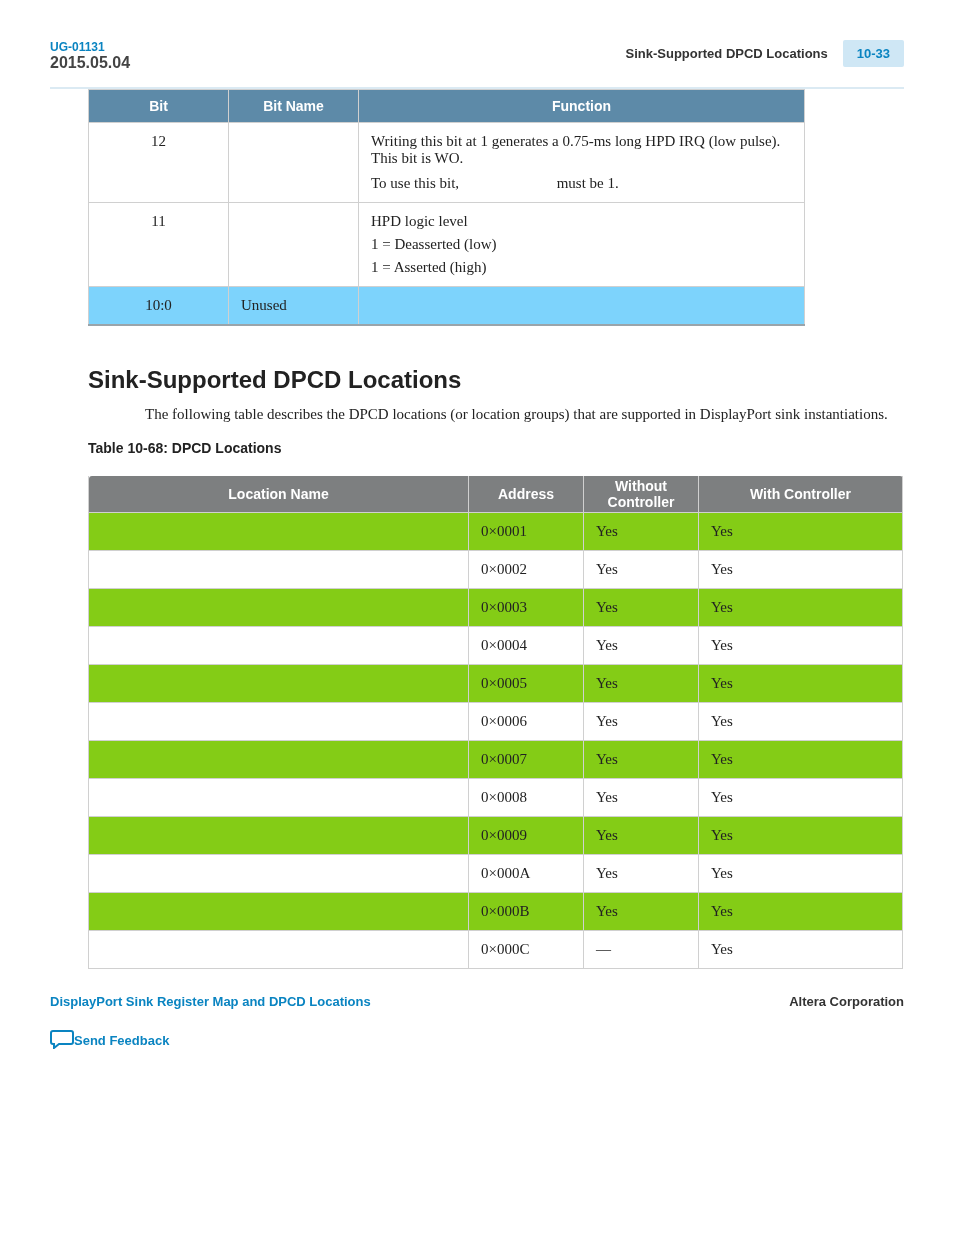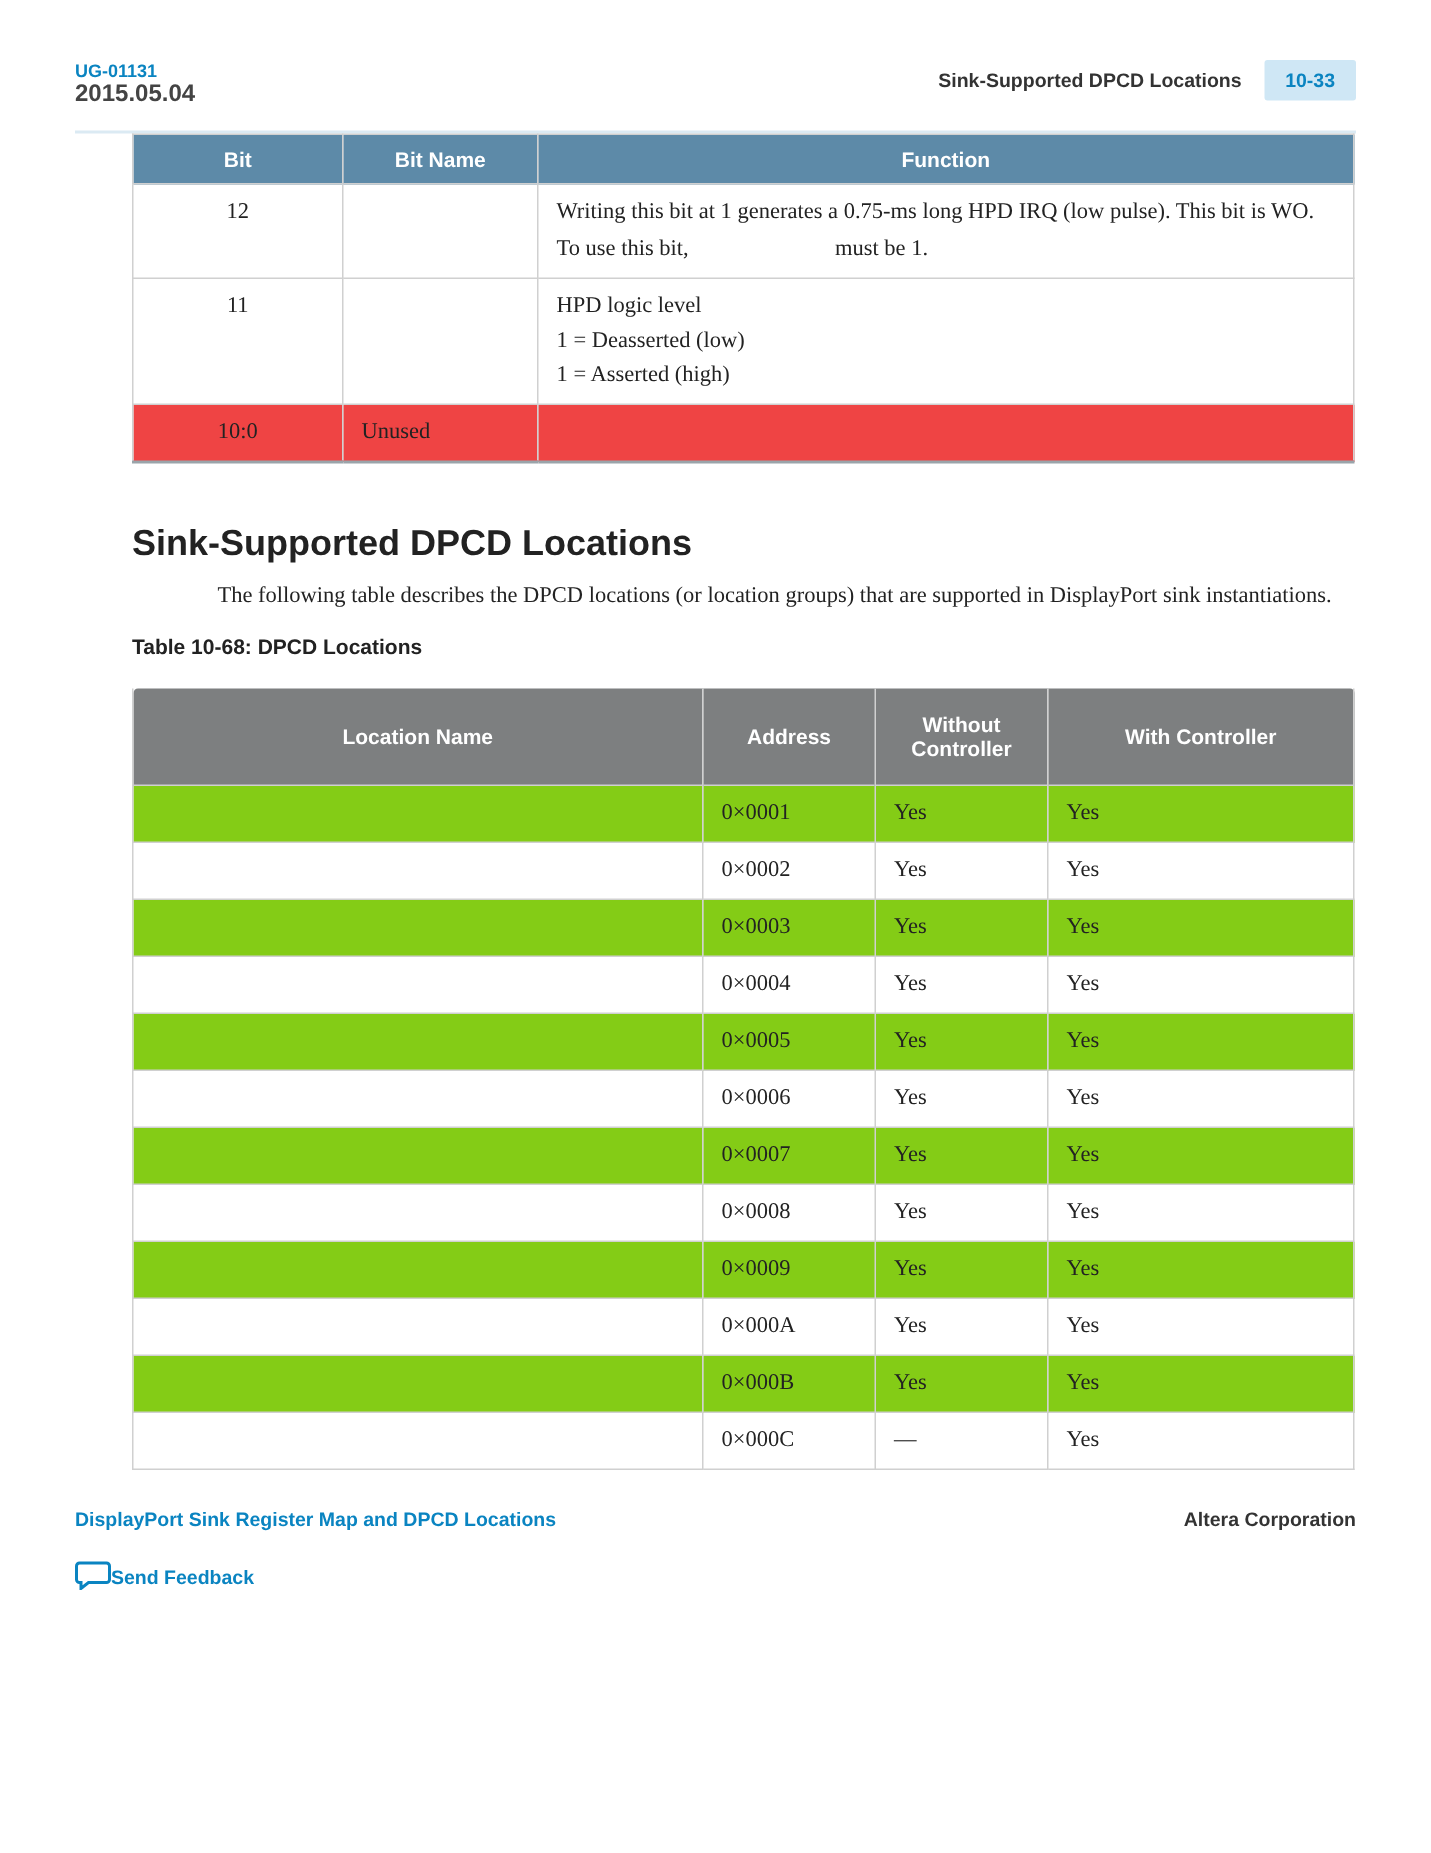--- a/index.html
+++ b/index.html
@@ -12,37 +12,37 @@
     font-size: 15px;
   }
   .top-bar { display: flex; justify-content: space-between; align-items: flex-start; margin-bottom: 15px; }
   .doc-id { color: #0a84c1; font-weight: 700; font-size: 12px; line-height: 1.2; }
   .doc-date { color: #444; font-weight: 700; font-size: 16px; }
   .top-right { display: flex; align-items: center; gap: 15px; }
   .section-link { color: #333; font-weight: 700; font-size: 13px; }
   .page-chip { background: #cfe7f5; color: #0a84c1; font-weight: 700; padding: 6px 14px; font-size: 13px; border-radius: 2px; }
   .hr-blue { height: 2px; background: #dbeaf3; margin-top: 4px; margin-bottom: 0; }
 
-  table.spec { width: 815px; margin-left: 38px; border-collapse: collapse; font-family: Georgia, "Times New Roman", serif; font-size: 15px; }
+  table.spec { width: 717px; margin-left: 38px; border-collapse: collapse; font-family: Georgia, "Times New Roman", serif; font-size: 15px; }
   table.spec th { background: #5d8aa8; color: #fff; font-family: "Segoe UI", Arial, sans-serif; font-weight: 700; padding: 8px 10px; border: 1px solid #d0d0d0; text-align: center; font-size: 14px; }
   table.spec td { padding: 10px 12px; border: 1px solid #d0d0d0; vertical-align: top; }
   table.spec tbody tr:last-child td { border-bottom: 2px solid #9aa4aa; }
   .t1 col.c1 { width: 140px; }
   .t1 col.c2 { width: 130px; }
   .t1 col.c3 { width: auto; }
   .t1 td.bit { text-align: center; }
-  .t1 tbody tr.alt td { background: #ef4444; }
+  .t1 tbody tr.alt td { background: #7dd3fc; }
   .fn-line { margin-bottom: 6px; }
 
   h2.section { font-family: "Segoe UI", Arial, sans-serif; font-weight: 700; font-size: 24px; color: #222; margin: 40px 0 10px 38px; }
   p.intro { font-family: Georgia, serif; margin: 0 0 15px 95px; width: 760px; line-height: 1.4; }
   .caption { font-family: "Segoe UI", Arial, sans-serif; font-weight: 700; font-size: 14px; margin: 10px 0 20px 38px; }
 
   table.locs { width: 815px; margin-left: 38px; border-collapse: collapse; font-family: Georgia, serif; font-size: 15px; }
-  table.locs th { background: #7d7f80; color: #fff; font-family: "Segoe UI", Arial, sans-serif; font-weight: 700; padding: 16px 10px; border-left: 1px solid #d0d0d0; border-right: 1px solid #d0d0d0; text-align: center; font-size: 14px; vertical-align: middle; }
+  table.locs th { background: #7d7f80; color: #fff; font-family: "Segoe UI", Arial, sans-serif; font-weight: 700; padding: 2px 10px; border-left: 1px solid #d0d0d0; border-right: 1px solid #d0d0d0; text-align: center; font-size: 14px; vertical-align: middle; }
   table.locs th:first-child { border-radius: 3px 0 0 0; }
   table.locs th:last-child { border-radius: 0 3px 0 0; }
   table.locs td { padding: 10px 12px; border: 1px solid #d0d0d0; vertical-align: top; }
   .locs col.l1 { width: 380px; }
   .locs col.l2 { width: 115px; }
   .locs col.l3 { width: 115px; }
   .locs col.l4 { width: auto; }
   table.locs tbody tr.alt td { background: #84cc16; }
 
   .footer-bar { display: flex; justify-content: space-between; margin-top: 25px; font-size: 13px; }

